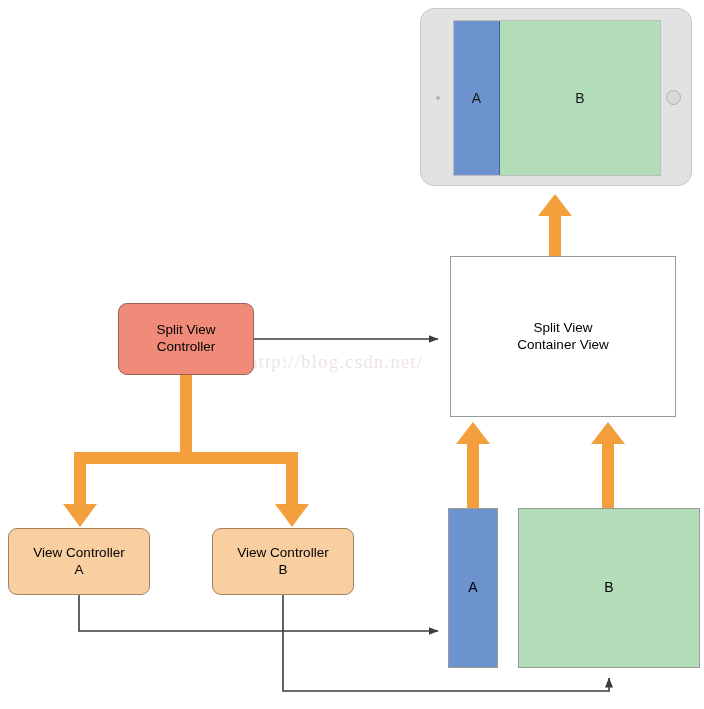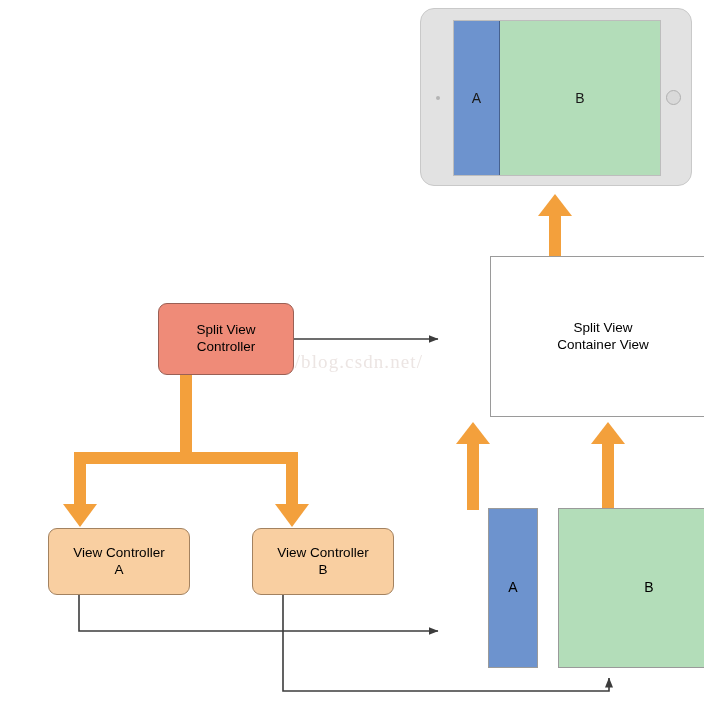--- a/index.html
+++ b/index.html
@@ -86,21 +86,20 @@
   
   .node {
     position: absolute;
     display: flex;
     align-items: center;
     justify-content: center;
     text-align: center;
     font-size: 13.5px;
     line-height: 1.25;
     color: #000000;
-    margin-left: 40px;
   }
   .node-round {
     border-radius: 9px;
   }
 
   .svc-node {
     left: 118px;
     top: 303px;
     width: 136px;
     height: 72px;

